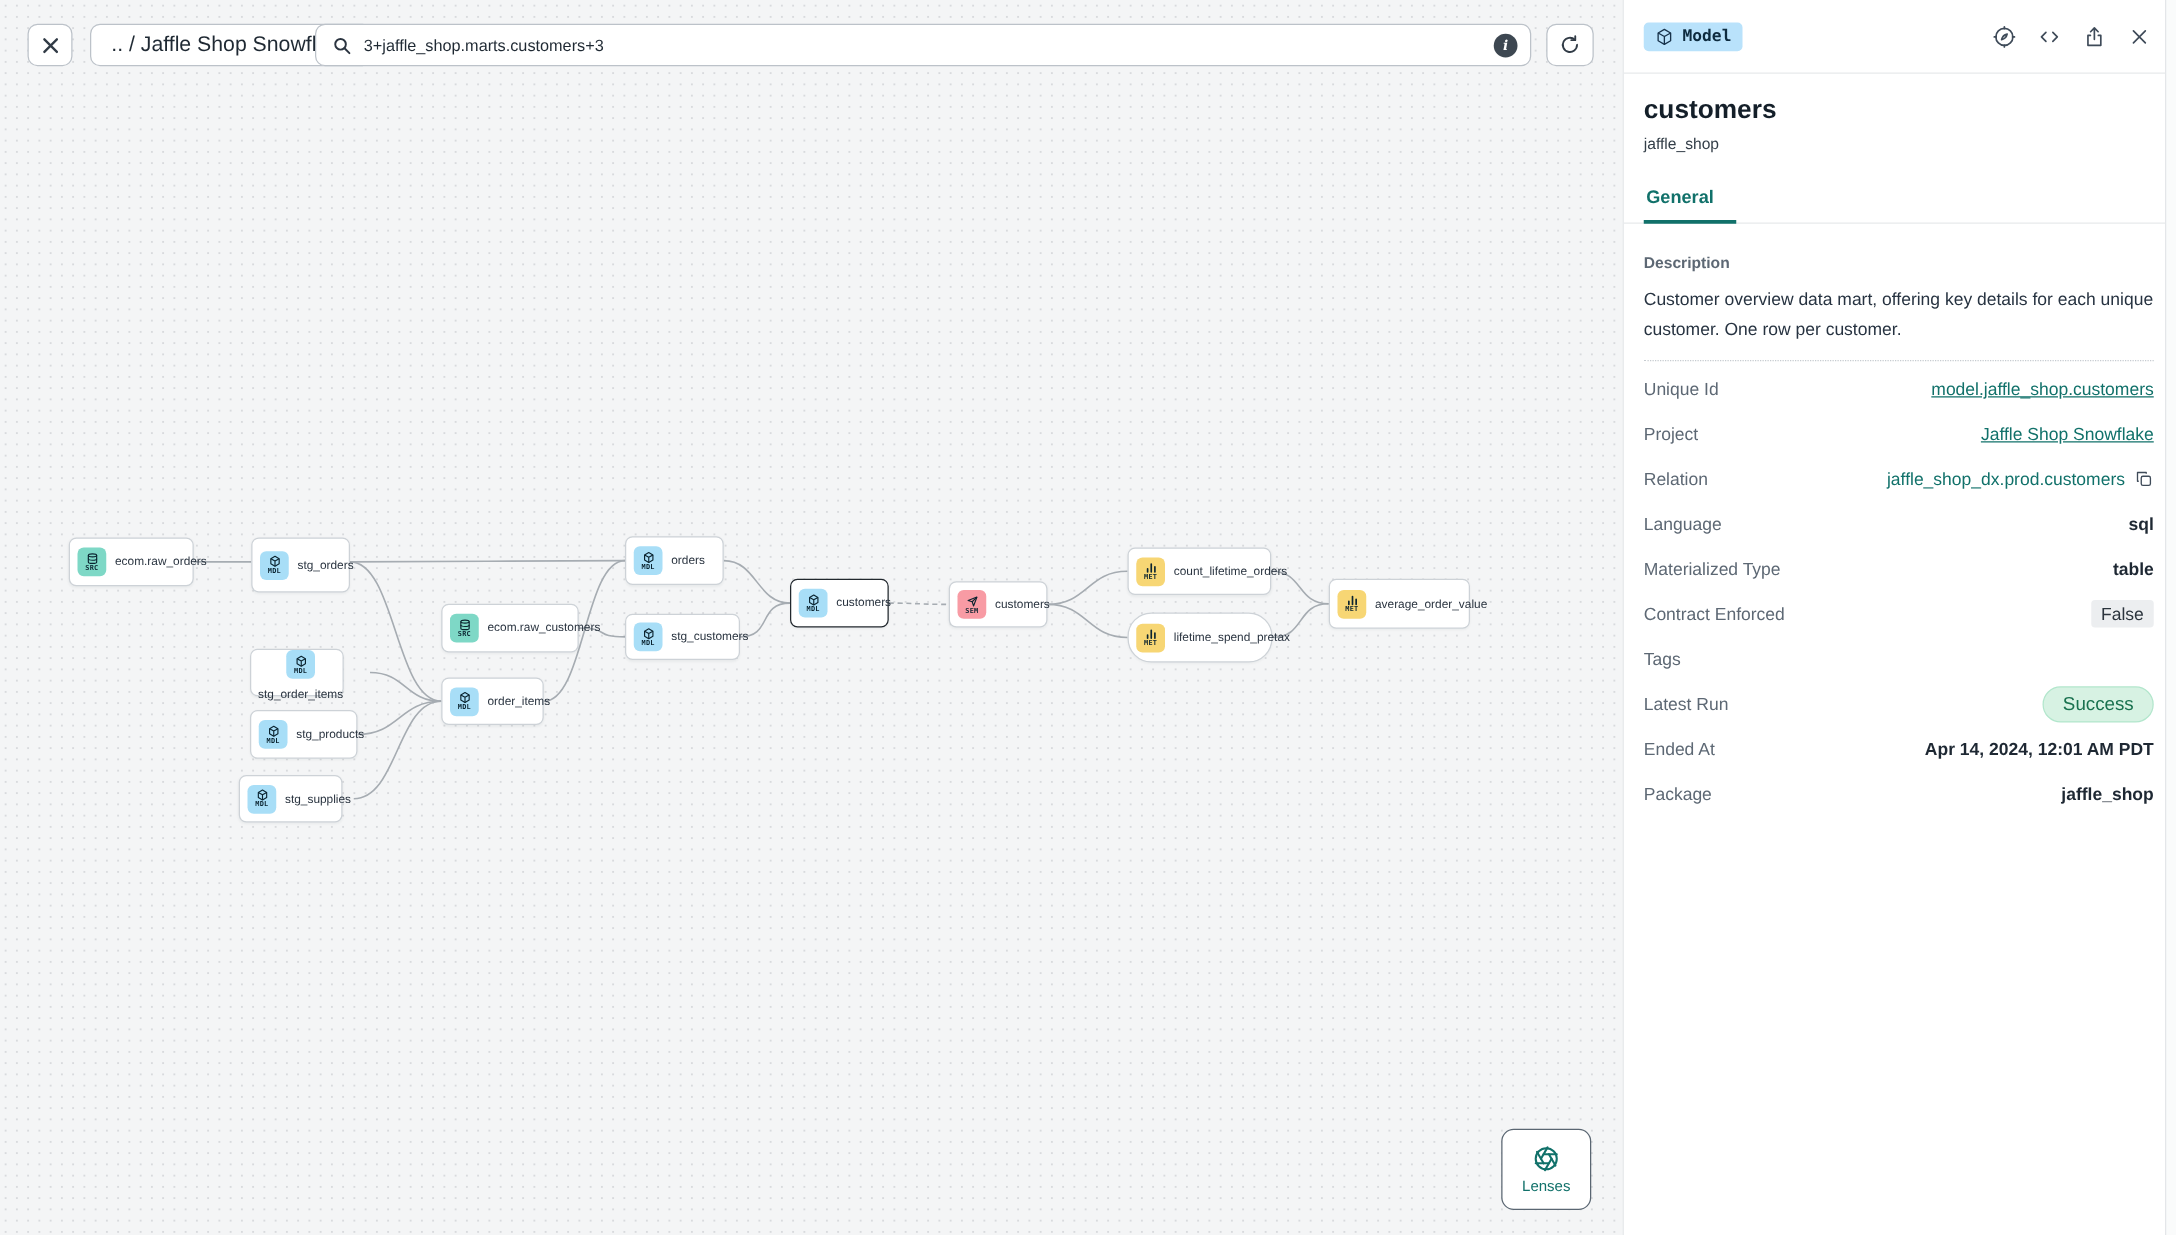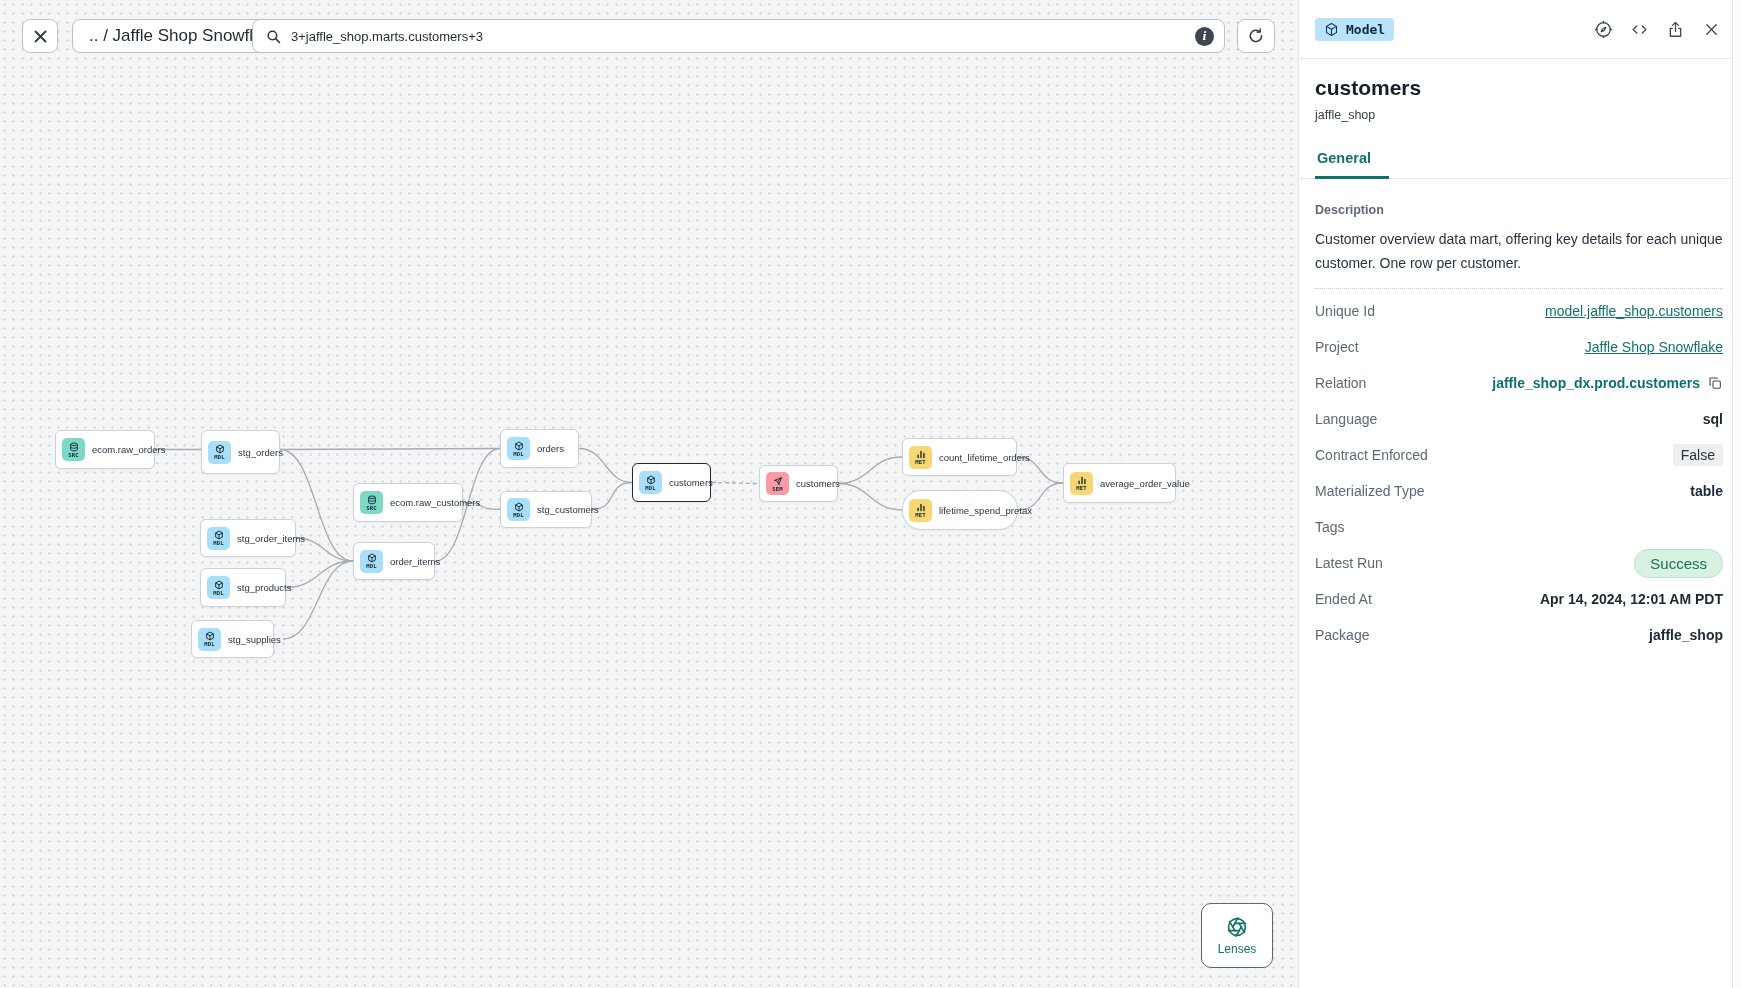--- a/index.html
+++ b/index.html
@@ -100,21 +100,21 @@
   }
 
   #panel-content { padding:10px 18px 0 16px; }
   .sec-label { font-size:12.5px; font-weight:700; color:#5d6874; margin:14px 0 10px; }
   #description-text { font-size:14px; line-height:24px; color:#273341; max-width:410px; margin-bottom:13px; }
   .dotted-div { border-bottom:1px dotted #c6cbd0; margin:2px 0 4px; }
 
   .frow { display:flex; justify-content:space-between; align-items:center; min-height:36px; font-size:14px; }
   .flabel { color:#5d6874; }
   .fvalue { color:#1e2833; font-weight:600; display:flex; align-items:center; gap:7px; }
-  .fvalue.link { color:var(--accent); font-weight:700; cursor:pointer; }
+  .fvalue.link { color:var(--accent); font-weight:400; cursor:pointer; }
   .fvalue.link-underline { color:var(--accent); font-weight:400; text-decoration:underline; cursor:pointer; }
   .fvalue .gbadge { background:var(--badge_gray_bg); color:#2b343d; padding:3px 8px; border-radius:3px; font-weight:400; }
   .fvalue .spill {
     background:var(--success_bg); border:1px solid var(--success_border); color:var(--success_text);
     padding:5px 15px; border-radius:999px; font-size:15px; font-weight:400;
   }
   .copy-btn { display:flex; cursor:pointer; }
   .copy-btn svg { width:16px; height:16px; stroke:#3f4b59; fill:none; stroke-width:1.6; stroke-linejoin:round; }
 
   #scroll-gutter {
@@ -169,21 +169,21 @@
         <span class="nicon">
           <svg viewBox="0 0 24 24" fill="none" stroke="currentColor" stroke-width="2.2">
             <ellipse cx="12" cy="5.5" rx="8" ry="3"></ellipse>
             <path d="M4 5.5V18c0 1.7 3.6 3 8 3s8-1.3 8-3V5.5"></path>
             <path d="M4 11.8c0 1.7 3.6 3 8 3s8-1.3 8-3"></path>
           </svg>
           <i>SRC</i>
         </span>
         <span class="nlabel">ecom.raw_customers</span>
       </div>
-      <div class="node mdl" style="left: 200px; top: 519px; width: 96px; height: 38px;">
+      <div class="node mdl" style="left: 200px; top: 519px; width: 75px; height: 38px; flex-direction: column;">
         <span class="nicon">
           <svg viewBox="0 0 24 24" fill="none" stroke="currentColor" stroke-width="2.2" stroke-linejoin="round">
             <path d="M12 2.5 20 7v10l-8 4.5L4 17V7z"></path>
             <path d="M4 7l8 4.5L20 7M12 11.5V21.5"></path>
           </svg>
           <i>MDL</i>
         </span>
         <span class="nlabel">stg_order_items</span>
       </div>
       <div class="node mdl" style="left: 200px; top: 568px; width: 86px; height: 39px;">
@@ -391,30 +391,30 @@
                 <rect x="9" y="9" width="11" height="11" rx="2"></rect>
                 <path d="M6 15H4.5V4.5H15V6"></path>
               </svg>
             </span></span>
         </div>
         <div class="frow">
           <span class="flabel">Language</span>
           <span class="fvalue">sql</span>
         </div>
         <div class="frow">
+          <span class="flabel">Materialized Type</span>
+          <span class="fvalue">table</span>
+        </div>
+        <div class="frow">
           <span class="flabel">Contract Enforced</span>
           <span class="fvalue">
             <span class="gbadge">False</span>
           </span>
         </div>
         <div class="frow">
-          <span class="flabel">Materialized Type</span>
-          <span class="fvalue">table</span>
-        </div>
-        <div class="frow">
           <span class="flabel">Tags</span>
           <span class="fvalue"></span>
         </div>
         <div class="frow">
           <span class="flabel">Latest Run</span>
           <span class="fvalue">
             <span class="spill">Success</span>
           </span>
         </div>
         <div class="frow">

